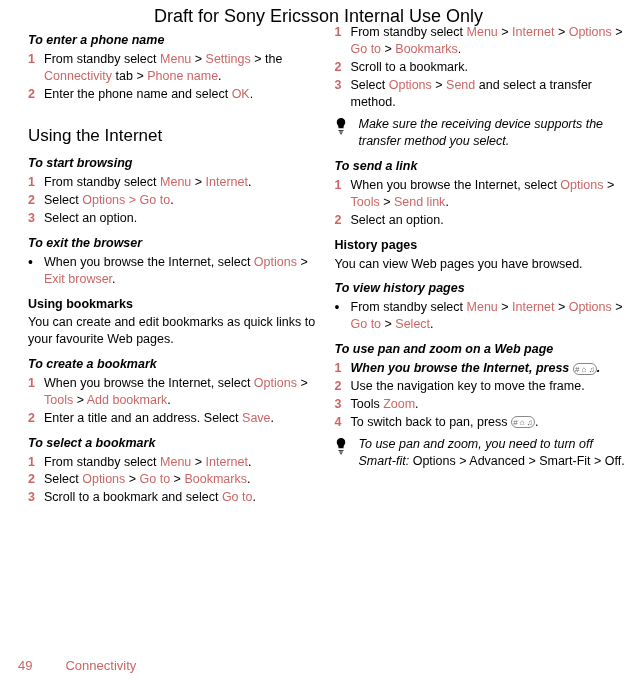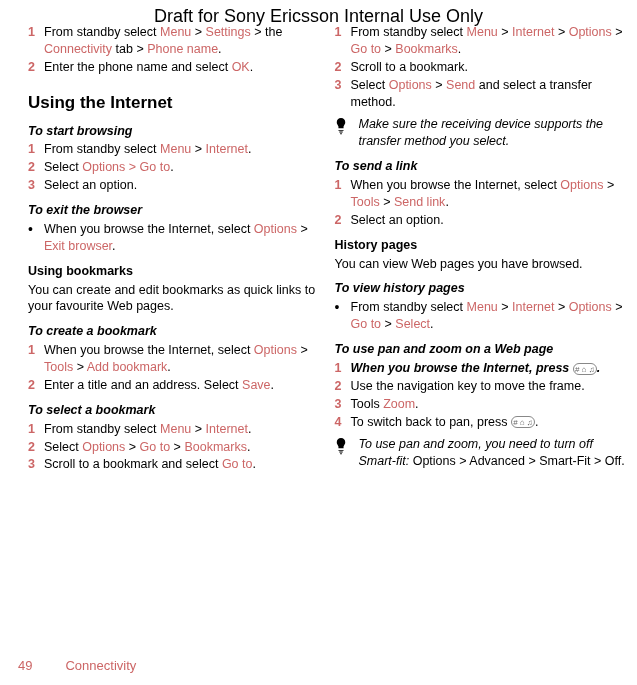--- a/index.html
+++ b/index.html
@@ -34,22 +34,22 @@
     }
     .col1 { padding-left: 10px; }
     .section-subtitle {
       font-style: italic;
       font-weight: bold;
       margin-top: 8px;
       margin-bottom: 2px;
     }
     .section-title {
       font-size: 17px;
-      font-weight: bold;
-      margin-top: 16px;
+      font-weight: normal;
+      margin-top: 22px;
       margin-bottom: 6px;
     }
     .section-heading {
       font-weight: bold;
       margin-top: 8px;
       margin-bottom: 2px;
     }
     .numbered-item, .bullet-item {
       display: flex;
       margin-bottom: 1px;
@@ -119,20 +119,21 @@
   </style>
 </head>
 <body>
 
 <div class="watermark">Draft for Sony Ericsson Internal Use Only</div>
 
 <div class="page-container">
 
   <div class="column col1">
 
+    <div class="section-subtitle">To enter a phone name</div>
     <div class="numbered-item">
       <span class="number">1</span>
       <span class="item-text">
         <span>From standby select </span><span class="red">Menu</span><span> &gt; </span><span class="red">Settings</span><span> &gt; </span><span>the </span><span class="red">Connectivity</span><span> tab &gt; </span><span class="red">Phone name</span><span>.</span>
       </span>
     </div>
     <div class="numbered-item">
       <span class="number">2</span>
       <span class="item-text">
         <span>Enter the phone name and select </span><span class="red">OK</span><span>.</span>

